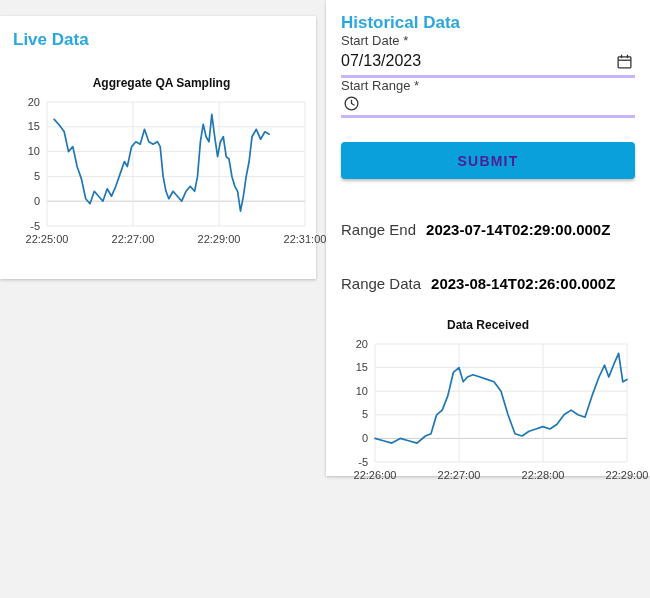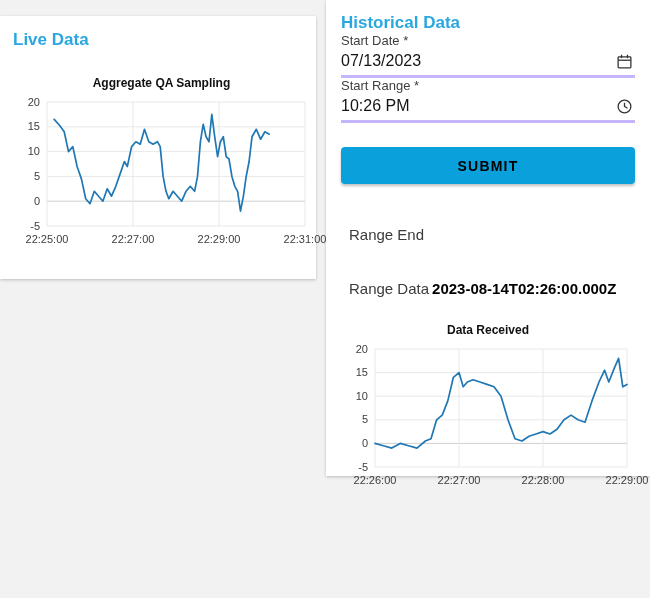--- a/index.html
+++ b/index.html
@@ -22,27 +22,27 @@
   .field-label { display:block; font-size:13px; color:#3f3f3f; }
   .field-row { display:flex; align-items:center; border-bottom:3px solid #c4b5fd; padding:2px 0 3px 0; }
   .field-input {
     flex:1; border:none; outline:none; background:transparent;
     font-family:"Liberation Sans", sans-serif; font-size:16px; color:#141414; padding:2px 0;
   }
   .field-icon { display:flex; align-items:center; cursor:pointer; padding:0 2px; }
 
   .submit-btn {
     margin-top:24px; width:100%; height:37px;
-    background:#0aa0dc; color:#000000; border:none; border-radius:4px;
+    background:#0aa0dc; color:#4c1d95; border:none; border-radius:4px;
     font-family:"Liberation Sans", sans-serif;
     font-size:14px; font-weight:bold; letter-spacing:1.2px;
     box-shadow:0 2px 3px rgba(0,0,0,.25); cursor:pointer;
   }
 
-  .range-row { display:flex; align-items:baseline; gap:3px; font-size:15px;margin-left:8px; }
+  .range-row { display:flex; align-items:baseline; gap:10px; font-size:15px; }
   .range-row.first  { margin-top:42px; }
   .range-row.second { margin-top:37px; }
   .range-label { color:#3b3b3b; }
   .range-value { font-weight:bold; color:#000; }
 </style>
 </head>
 <body>
 
 <div class="card left-card">
   <h2 class="panel-title">Live Data</h2>
@@ -86,35 +86,35 @@
           <line x1="6.5" y1="2" x2="6.5" y2="6" stroke="#333" stroke-width="1.5"></line>
           <line x1="13.5" y1="2" x2="13.5" y2="6" stroke="#333" stroke-width="1.5"></line>
         </svg>
       </span>
     </div>
   </div>
 
   <div class="field">
     <label class="field-label">Start Range *</label>
     <div class="field-row">
-      <input class="field-input" value="10:26 PM" style="">
       <span class="field-icon">
         <svg width="17" height="17" viewBox="0 0 20 20">
           <circle cx="10" cy="10" r="7.5" fill="none" stroke="#333" stroke-width="1.5"></circle>
           <polyline points="10,5.5 10,10 13.5,12" fill="none" stroke="#333" stroke-width="1.5"></polyline>
         </svg>
       </span>
     </div>
   </div>
 
 
   <button class="submit-btn">SUBMIT</button>
 
   <div class="range-row first">
     <span class="range-label">Range End</span>
+    <span class="range-value">2023-07-14T02:29:00.000Z</span>
   </div>
 
   <div class="range-row second">
     <span class="range-label">Range Data</span>
     <span class="range-value">2023-08-14T02:26:00.000Z</span>
   </div>
 
   <div class="chart-title">Data Received</div>
   <svg class="chart" width="294" height="152">
       <line x1="34" x2="286" y1="124" y2="124" stroke="#e8e8e8" stroke-width="1"></line>

